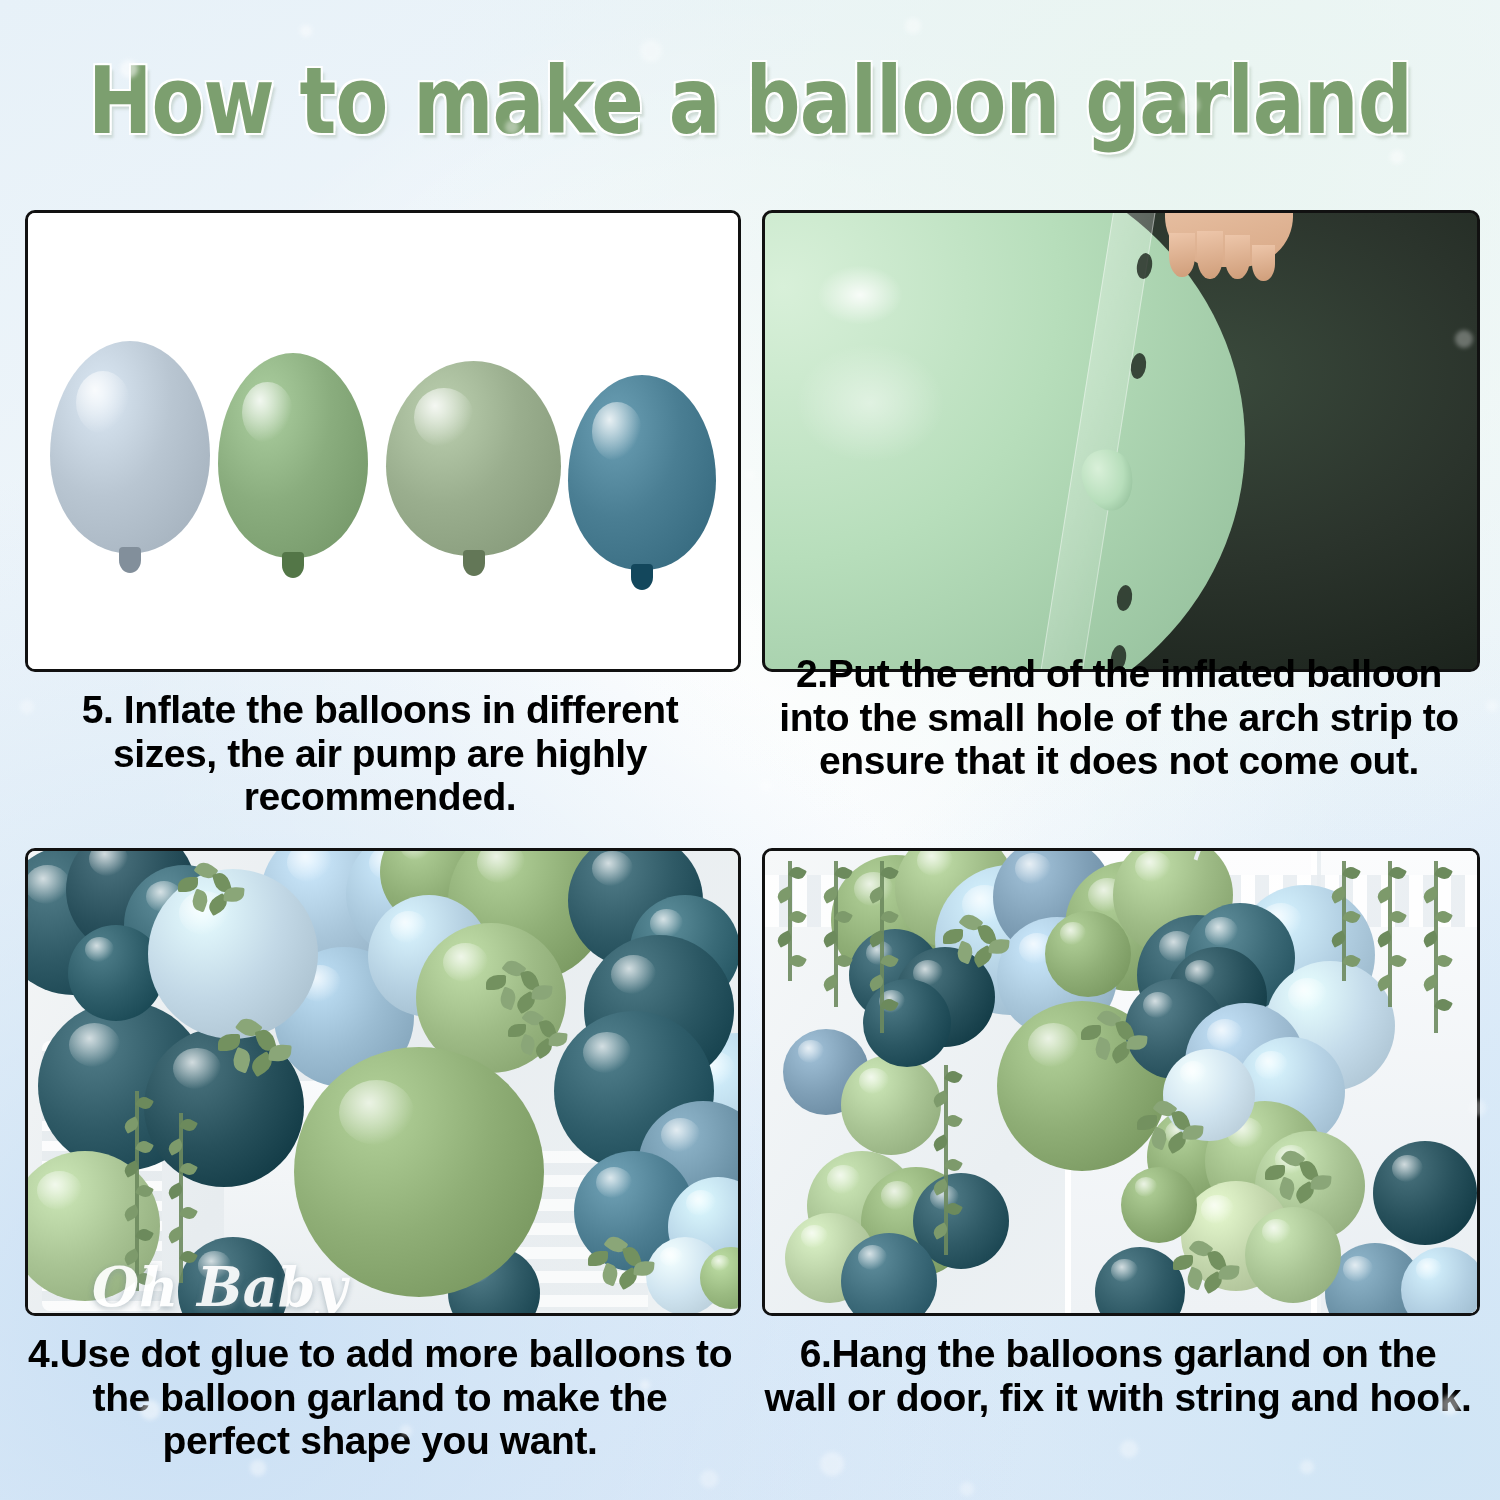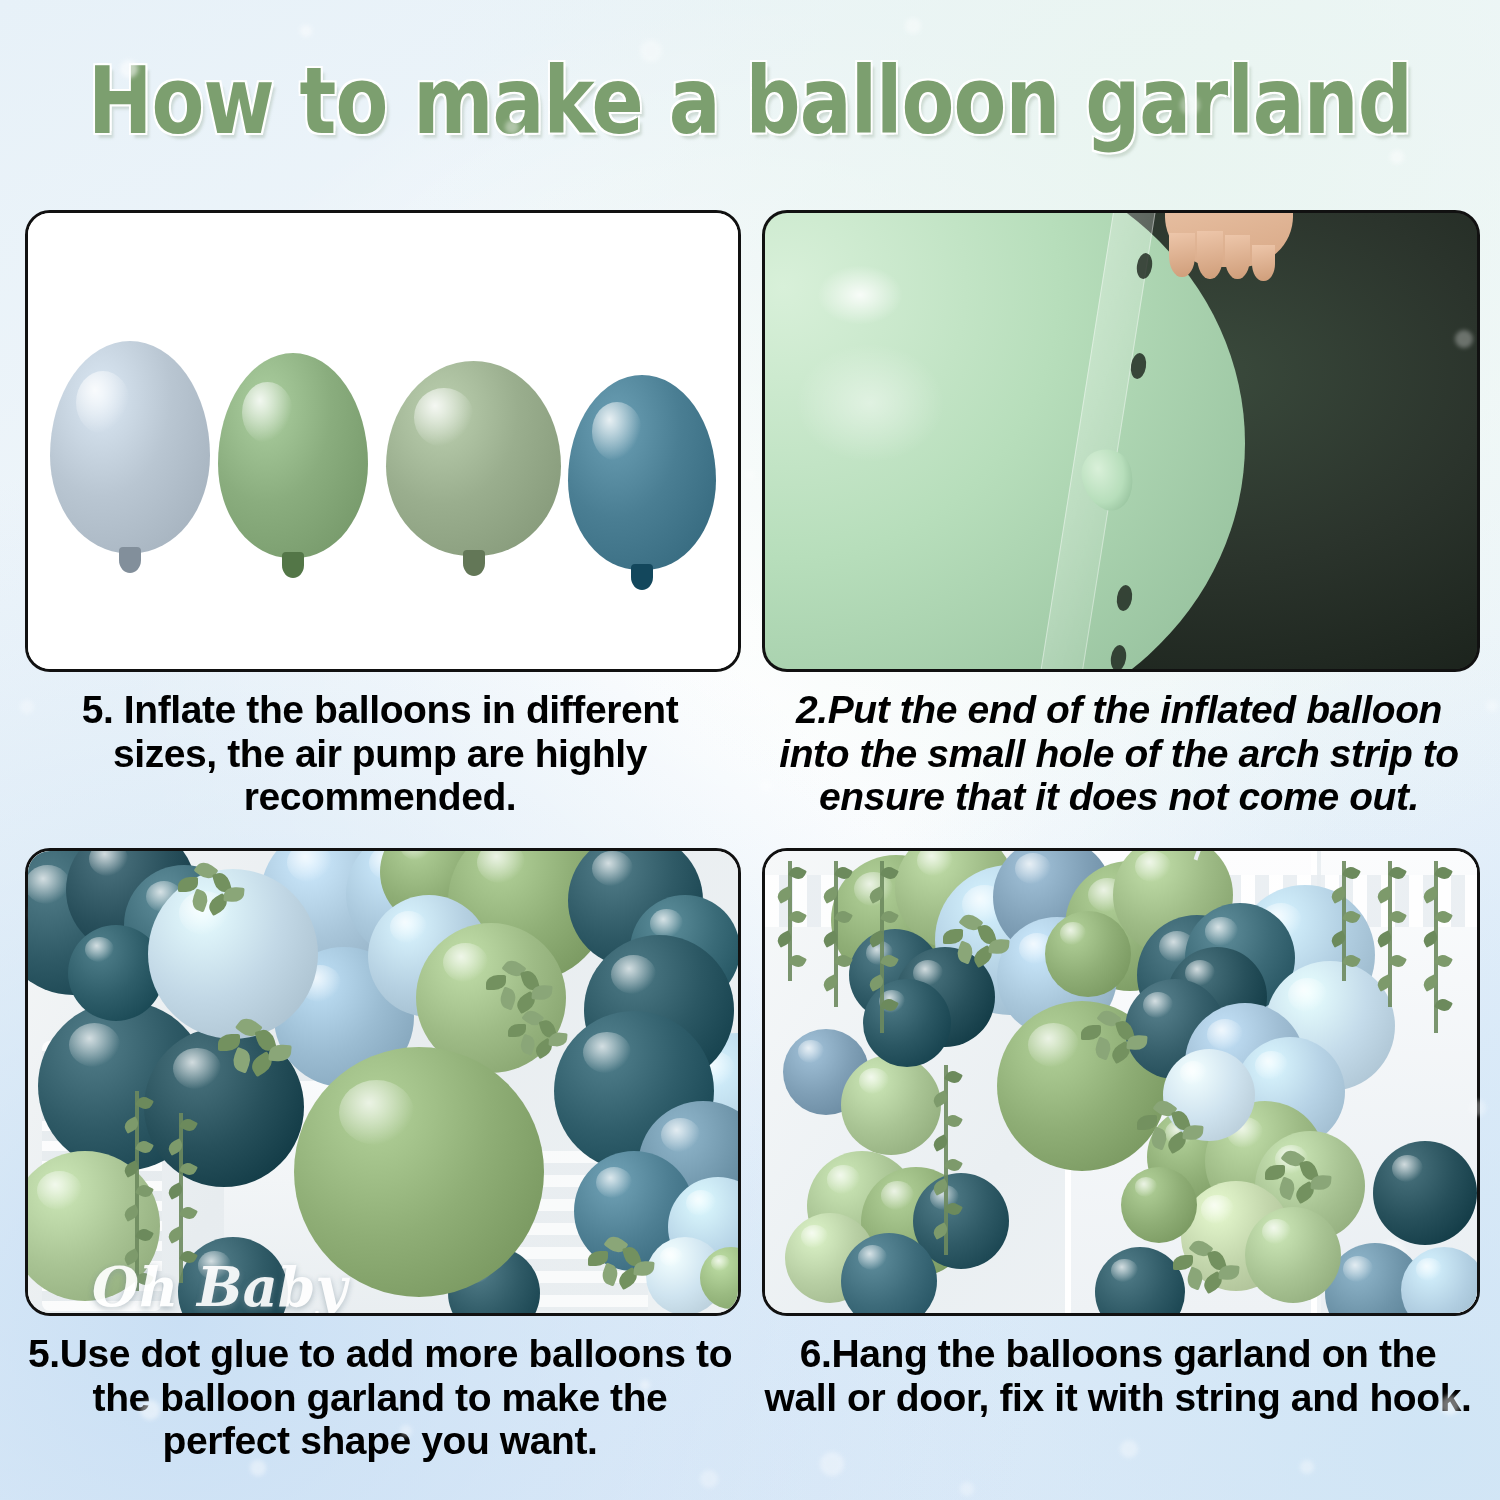--- a/index.html
+++ b/index.html
@@ -30,21 +30,21 @@
       -2px -2px 0 rgba(255,255,255,.95),
        2px -2px 0 rgba(255,255,255,.95),
       -2px  2px 0 rgba(255,255,255,.95),
        2px  2px 0 rgba(255,255,255,.95),
        4px  5px 3px rgba(150,170,150,.35);
     transform:scaleX(.93);
     white-space:nowrap;
   }
   
   .panel{
-    position:absolute;border:3px solid #111;border-radius:25px;overflow:hidden;
+    position:absolute;border:3px solid #111;border-radius:10px;overflow:hidden;
     background:#fff;
   }
   .caption{
     position:absolute;text-align:center;color:#000;
     font-family:"Liberation Sans",sans-serif;
     font-size:39px;font-weight:700;line-height:1.12;
     letter-spacing:-.4px;
   }
   
   #panel1{left:25px;top:210px;width:710px;height:456px;}
@@ -366,22 +366,22 @@
         <div class="leaf" style="left: 0px; top: 14px; width: 20px; height: 15px; background: rgb(115, 145, 95); transform: rotate(0deg);"></div>
         <div class="leaf" style="left: 18px; top: 0px; width: 20px; height: 15px; background: rgb(138, 166, 120); transform: rotate(37deg);"></div>
         <div class="leaf" style="left: 34px; top: 12px; width: 20px; height: 15px; background: rgb(115, 145, 95); transform: rotate(74deg);"></div>
         <div class="leaf" style="left: 12px; top: 30px; width: 20px; height: 15px; background: rgb(138, 166, 120); transform: rotate(111deg);"></div>
         <div class="leaf" style="left: 30px; top: 34px; width: 20px; height: 15px; background: rgb(115, 145, 95); transform: rotate(148deg);"></div>
         <div class="leaf" style="left: 46px; top: 24px; width: 20px; height: 15px; background: rgb(138, 166, 120); transform: rotate(185deg);"></div>
       </div>
     </div>
 
   <div class="caption" style="left:30px;top:688px;width:700px;">5. Inflate the balloons in different sizes, the air pump are highly recommended.</div>
-  <div class="caption" style="left:760px;top:688px;width:718px;font-style:italic;">2.Put the end of the inflated balloon into the small hole of the arch strip to ensure that it does not come out.</div>
-  <div class="caption" style="left:26px;top:1332px;width:708px;">5.Use dot glue to add more balloons to the balloon garland to make the perfect shape you want.</div>
+  <div class="caption" style="left:760px;top:652px;width:718px;">2.Put the end of the inflated balloon into the small hole of the arch strip to ensure that it does not come out.</div>
+  <div class="caption" style="left:26px;top:1332px;width:708px;">4.Use dot glue to add more balloons to the balloon garland to make the perfect shape you want.</div>
   <div class="caption" style="left:762px;top:1332px;width:712px;">6.Hang the balloons garland on the wall or door, fix it with string and hook.</div>
 
 <div class="bokeh" style="left: 120px; top: 60px; width: 18px; height: 18px; opacity: 0.55; filter: blur(2px);"></div>
     <div class="bokeh" style="left: 300px; top: 25px; width: 12px; height: 12px; opacity: 0.45; filter: blur(2px);"></div>
     <div class="bokeh" style="left: 505px; top: 120px; width: 14px; height: 14px; opacity: 0.4; filter: blur(2px);"></div>
     <div class="bokeh" style="left: 640px; top: 40px; width: 22px; height: 22px; opacity: 0.35; filter: blur(2px);"></div>
     <div class="bokeh" style="left: 905px; top: 18px; width: 16px; height: 16px; opacity: 0.4; filter: blur(2px);"></div>
     <div class="bokeh" style="left: 1180px; top: 95px; width: 20px; height: 20px; opacity: 0.35; filter: blur(2px);"></div>
     <div class="bokeh" style="left: 1390px; top: 150px; width: 14px; height: 14px; opacity: 0.45; filter: blur(2px);"></div>
     <div class="bokeh" style="left: 60px; top: 300px; width: 24px; height: 24px; opacity: 0.3; filter: blur(2px);"></div>

